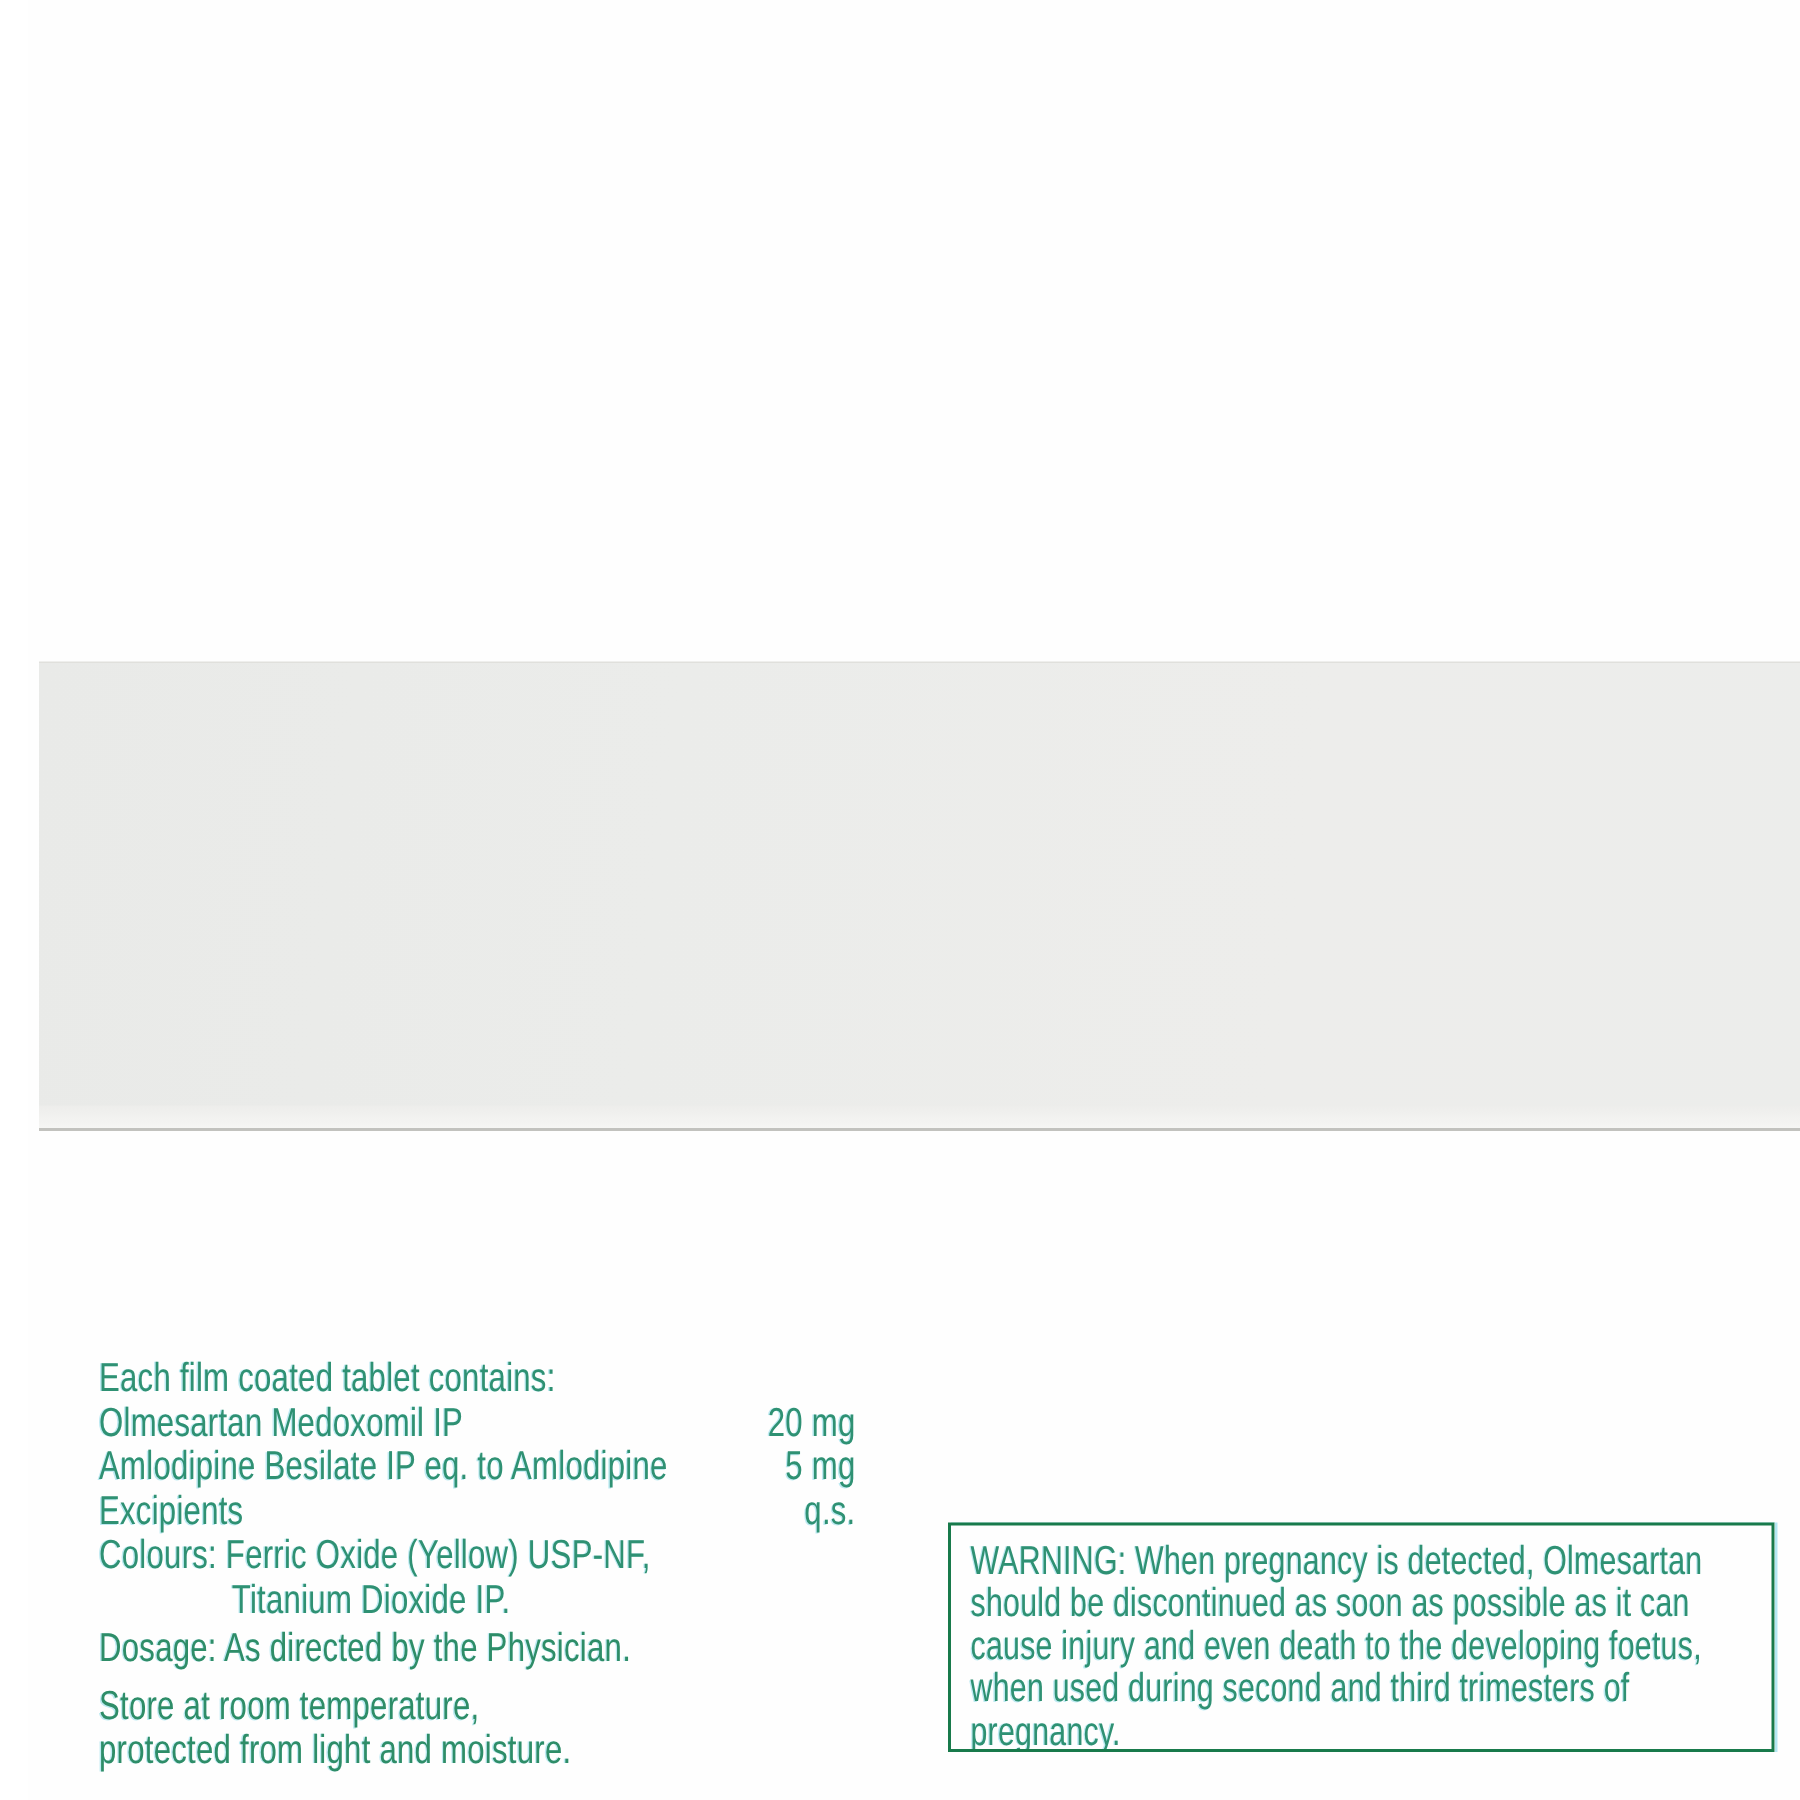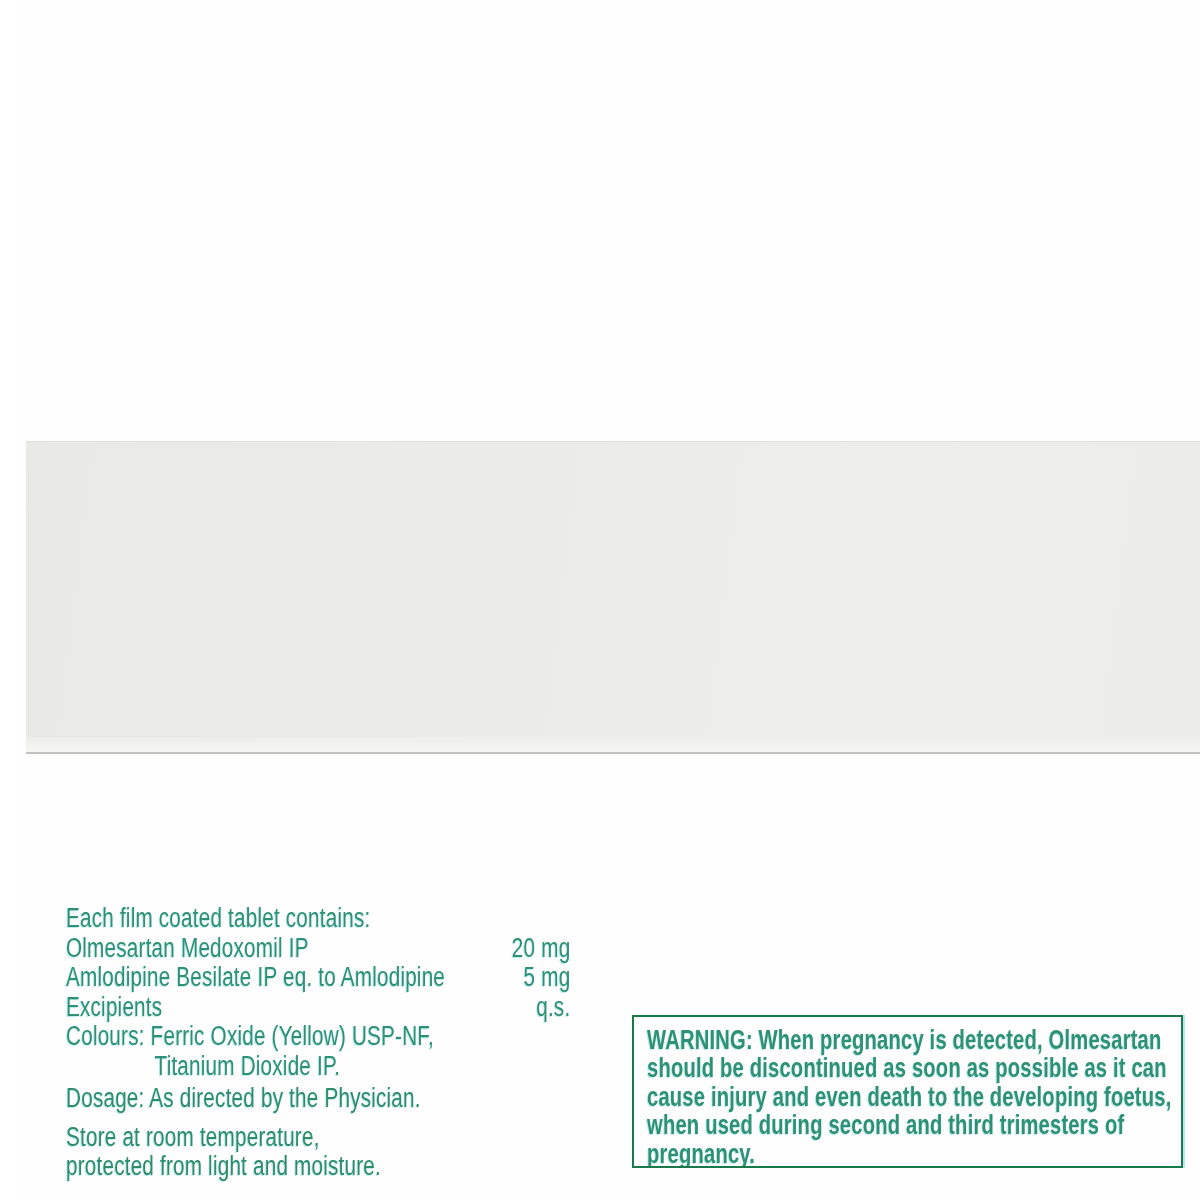--- a/index.html
+++ b/index.html
@@ -139,21 +139,21 @@
       <div class="line">Colours: Ferric Oxide (Yellow) USP-NF,</div>
       <div class="line indent">Titanium Dioxide IP.</div>
 
       <div class="line dosage">Dosage: As directed by the Physician.</div>
 
       <div class="line store">Store at room temperature,</div>
       <div class="line store2">protected from light and moisture.</div>
     </div>
 
 
-    <div class="warning" style="border-color: rgb(24, 122, 75); color: rgb(47, 145, 115); font-weight: bold;">
+    <div class="warning" style="border-color: rgb(24, 122, 75); color: rgb(47, 145, 115);">
       <div class="warn-inner cx">
         <div>WARNING: When pregnancy is detected, Olmesartan</div>
         <div>should be discontinued as soon as possible as it can</div>
         <div>cause injury and even death to the developing foetus,</div>
         <div>when used during second and third trimesters of</div>
         <div>pregnancy.</div>
       </div>
     </div>
 
   </div>

